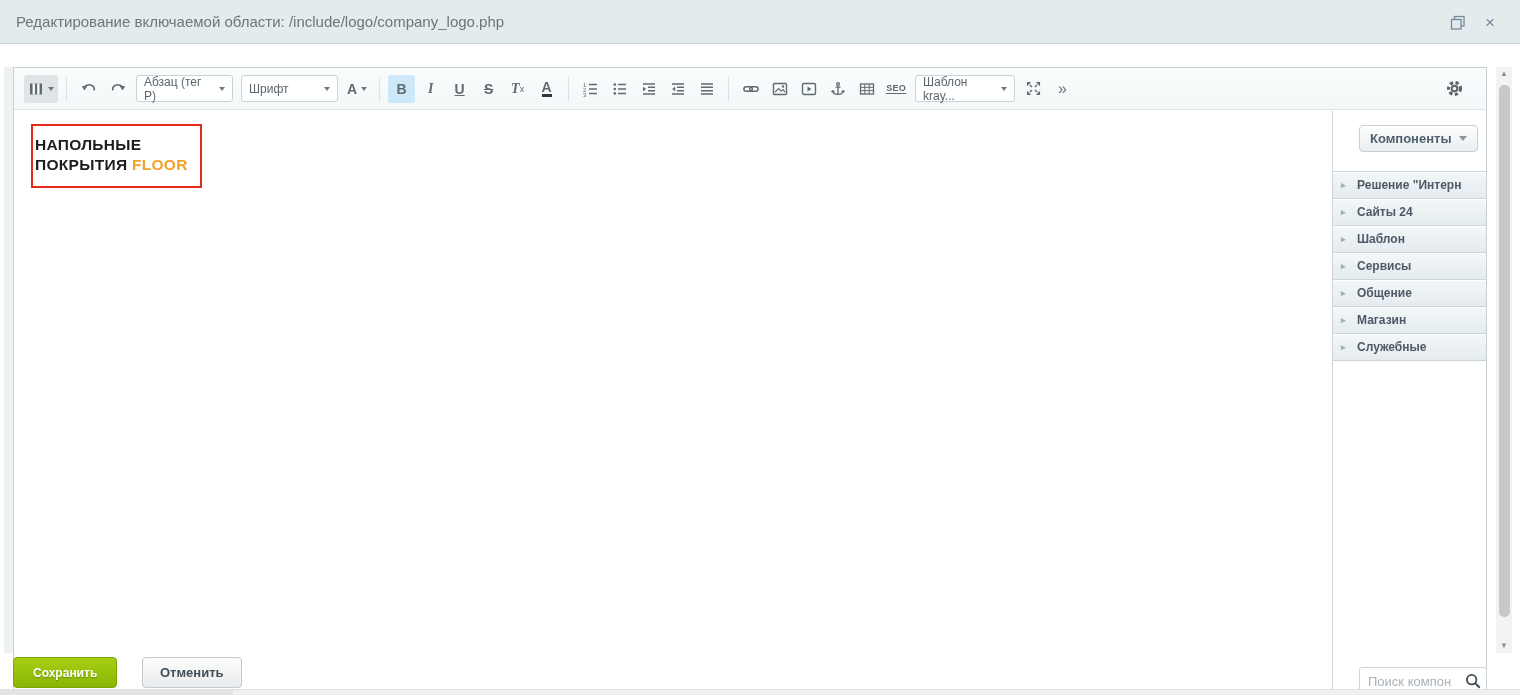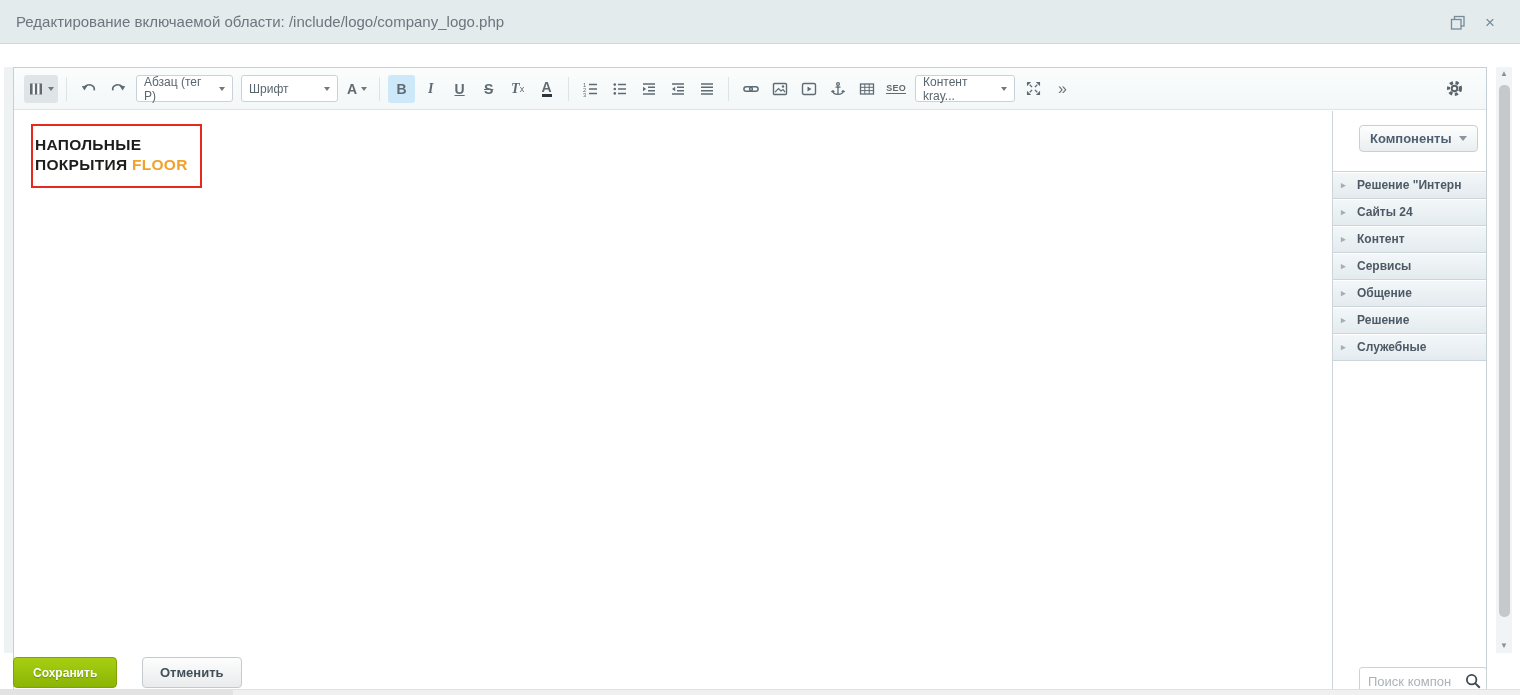--- a/index.html
+++ b/index.html
@@ -205,21 +205,21 @@
       <button class="tbtn">
         <svg width="16" height="16" viewBox="0 0 16 16">
             <rect x="1.5" y="3" width="13" height="10" fill="none" stroke="currentColor" stroke-width="1.3"></rect>
             <path d="M1.5 6.3 H14.5 M1.5 9.6 H14.5 M5.8 3 V13 M10.2 3 V13" stroke="currentColor" stroke-width="1"></path>
           </svg>
       </button>
       <button class="tbtn">
         <span class="seo-txt">SEO</span>
       </button>
       <div class="tsel" style="width:100px">
-        <span>Контент kray...</span>
+        <span>Шаблон kray...</span>
           <span class="caret sm"></span>
       </div>
       <button class="tbtn">
         <svg width="15" height="15" viewBox="0 0 16 16">
             <path d="M1 1 L5.5 1 L1 5.5 Z M15 1 L10.5 1 L15 5.5 Z M1 15 L1 10.5 L5.5 15 Z M15 15 L15 10.5 L10.5 15 Z" fill="currentColor"></path>
             <path d="M4 4 L6.5 6.5 M12 4 L9.5 6.5 M4 12 L6.5 9.5 M12 12 L9.5 9.5" stroke="currentColor" stroke-width="1.4"></path>
           </svg>
       </button>
       <button class="tbtn" style="font-size:16px;color:#6a757c;">»</button>
       <button class="tbtn gear-btn">
@@ -250,33 +250,33 @@
         <div class="cat">
             <span class="cat-arrow">▸</span>
             <span>Решение "Интерн</span>
           </div>
         <div class="cat">
             <span class="cat-arrow">▸</span>
             <span>Сайты 24</span>
           </div>
         <div class="cat">
             <span class="cat-arrow">▸</span>
-            <span>Контент</span>
+            <span>Шаблон</span>
           </div>
         <div class="cat">
             <span class="cat-arrow">▸</span>
             <span>Сервисы</span>
           </div>
         <div class="cat">
             <span class="cat-arrow">▸</span>
             <span>Общение</span>
           </div>
         <div class="cat">
             <span class="cat-arrow">▸</span>
-            <span>Решение</span>
+            <span>Магазин</span>
           </div>
         <div class="cat">
             <span class="cat-arrow">▸</span>
             <span>Служебные</span>
           </div>
       </div>
       <div class="search-wrap">
         <input class="search-input" type="text" placeholder="Поиск компон" style="">
         <span class="search-icon">
           <svg width="18" height="18" viewBox="0 0 16 16">

